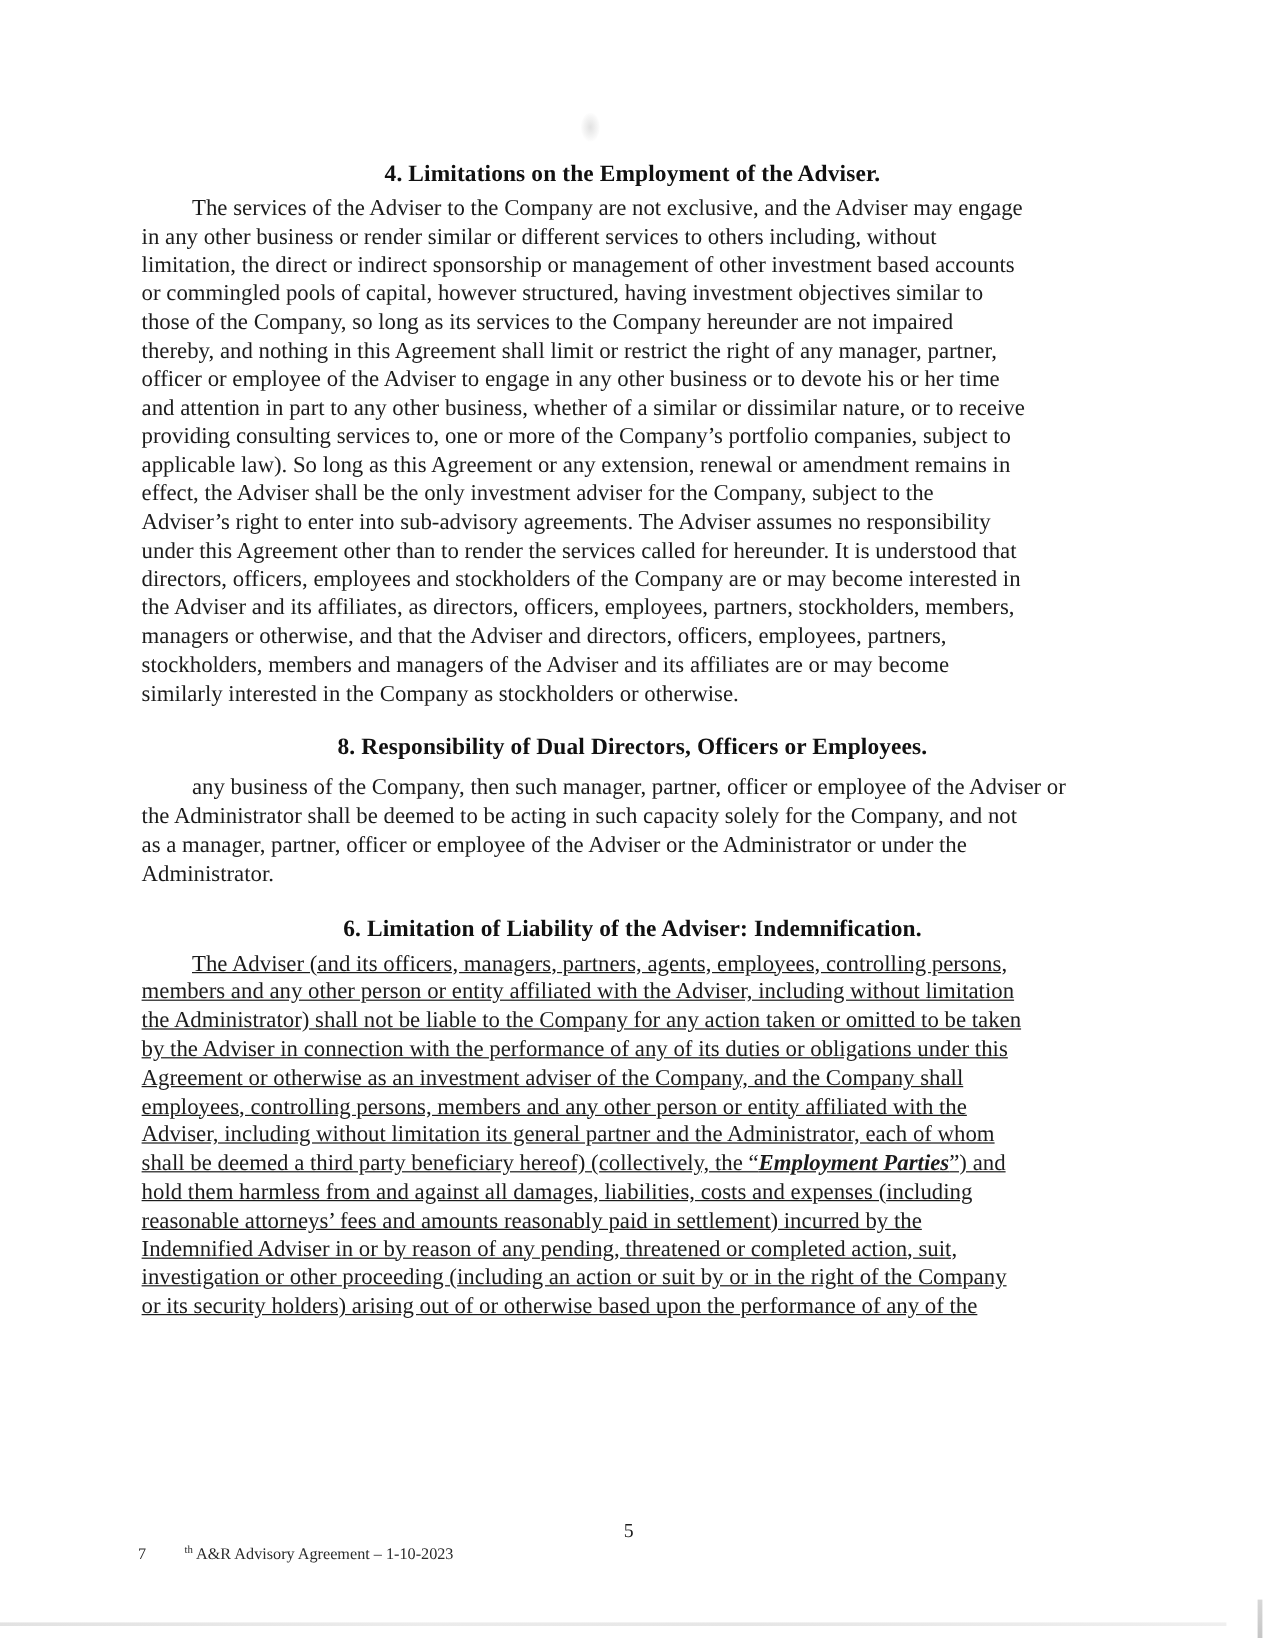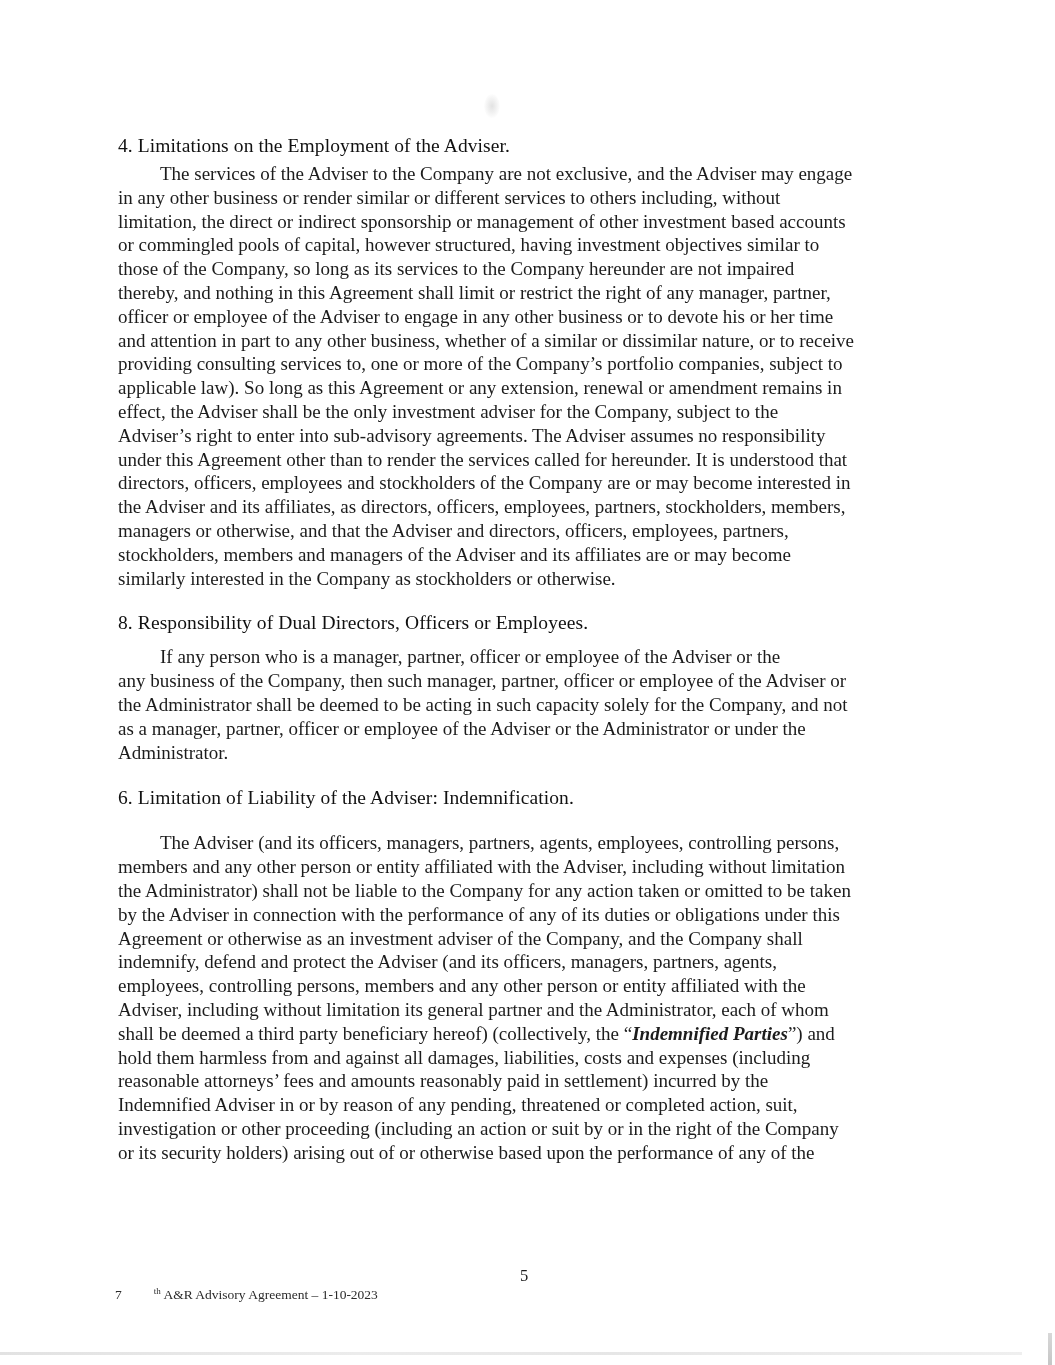--- a/index.html
+++ b/index.html
@@ -20,47 +20,48 @@
     inset: 0;
     background: #ffffff;
   }
   .content {
     position: absolute;
     left: 118px;
     top: 133px;
     width: 818px;
   }
   .section-heading {
-    font-weight: normal;
+    font-weight: bold;
     font-size: 19.5px;
     line-height: 26px;
     color: #111111;
     white-space: nowrap;
     letter-spacing: 0.1px;
+    text-align: center;
   }
   .para {
     font-size: 19px;
     line-height: 23.8px;
     color: #1c1c1c;
   }
   .para .line {
     white-space: nowrap;
   }
   .para .line:first-child {
     text-indent: 42px;
   }
   .bi {
     font-weight: bold;
     font-style: italic;
   }
   .mt-para4   { margin-top: 3px; }
   .mt-head5   { margin-top: 20px; }
   .mt-para5   { margin-top: 9px; }
   .mt-head6   { margin-top: 21px; }
-  .mt-para6   { margin-top: 20px; }
+  .mt-para6   { margin-top: 4px; text-decoration: underline; }
   .page-number {
     position: absolute;
     left: 118px;
     top: 1266px;
     width: 812px;
     text-align: center;
     font-size: 16.5px;
     color: #1c1c1c;
   }
   .footer-note {
@@ -130,38 +131,36 @@
         <div class="line"><span>under this Agreement other than to render the services called for hereunder. It is understood that</span></div>
         <div class="line"><span>directors, officers, employees and stockholders of the Company are or may become interested in</span></div>
         <div class="line"><span>the Adviser and its affiliates, as directors, officers, employees, partners, stockholders, members,</span></div>
         <div class="line"><span>managers or otherwise, and that the Adviser and directors, officers, employees, partners,</span></div>
         <div class="line"><span>stockholders, members and managers of the Adviser and its affiliates are or may become</span></div>
         <div class="line"><span>similarly interested in the Company as stockholders or otherwise.</span></div>
       </div>
 
     <div class="section-heading mt-head5">8. Responsibility of Dual Directors, Officers or Employees.</div>
     <div class="para mt-para5">
-        <div class="line"><span>If any person who is a manager, partner, officer or employee of the Adviser or the</span></div>
         <div class="line"><span>any business of the Company, then such manager, partner, officer or employee of the Adviser or</span></div>
         <div class="line"><span>the Administrator shall be deemed to be acting in such capacity solely for the Company, and not</span></div>
         <div class="line"><span>as a manager, partner, officer or employee of the Adviser or the Administrator or under the</span></div>
         <div class="line"><span>Administrator.</span></div>
       </div>
 
     <div class="section-heading mt-head6">6. Limitation of Liability of the Adviser: Indemnification.</div>
     <div class="para mt-para6">
         <div class="line"><span>The Adviser (and its officers, managers, partners, agents, employees, controlling persons,</span></div>
         <div class="line"><span>members and any other person or entity affiliated with the Adviser, including without limitation</span></div>
         <div class="line"><span>the Administrator) shall not be liable to the Company for any action taken or omitted to be taken</span></div>
         <div class="line"><span>by the Adviser in connection with the performance of any of its duties or obligations under this</span></div>
         <div class="line"><span>Agreement or otherwise as an investment adviser of the Company, and the Company shall</span></div>
-        <div class="line"><span>indemnify, defend and protect the Adviser (and its officers, managers, partners, agents,</span></div>
         <div class="line"><span>employees, controlling persons, members and any other person or entity affiliated with the</span></div>
         <div class="line"><span>Adviser, including without limitation its general partner and the Administrator, each of whom</span></div>
-        <div class="line"><span>shall be deemed a third party beneficiary hereof) (collectively, the “</span><span class="bi">Indemnified Parties</span><span>”) and</span></div>
+        <div class="line"><span>shall be deemed a third party beneficiary hereof) (collectively, the “</span><span class="bi">Employment Parties</span><span>”) and</span></div>
         <div class="line"><span>hold them harmless from and against all damages, liabilities, costs and expenses (including</span></div>
         <div class="line"><span>reasonable attorneys’ fees and amounts reasonably paid in settlement) incurred by the</span></div>
         <div class="line"><span>Indemnified Adviser in or by reason of any pending, threatened or completed action, suit,</span></div>
         <div class="line"><span>investigation or other proceeding (including an action or suit by or in the right of the Company</span></div>
         <div class="line"><span>or its security holders) arising out of or otherwise based upon the performance of any of the</span></div>
       </div>
 
   </div>
 
   <div class="page-number">5</div>

